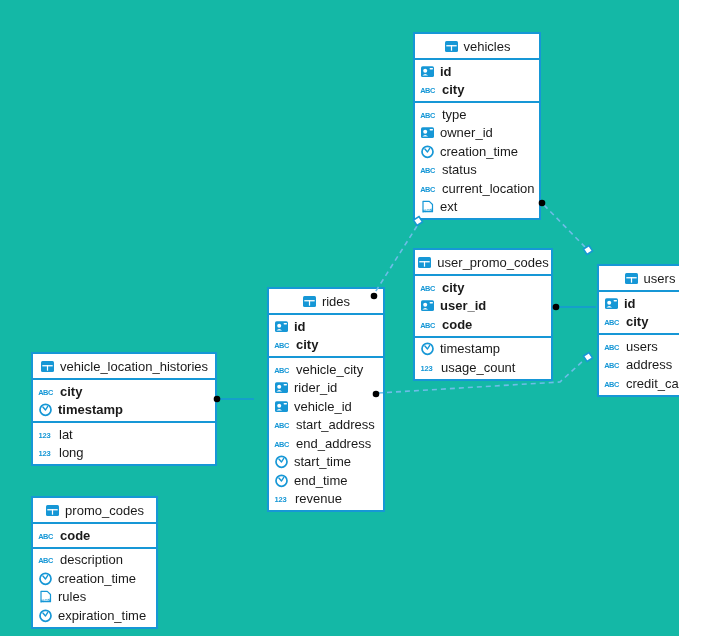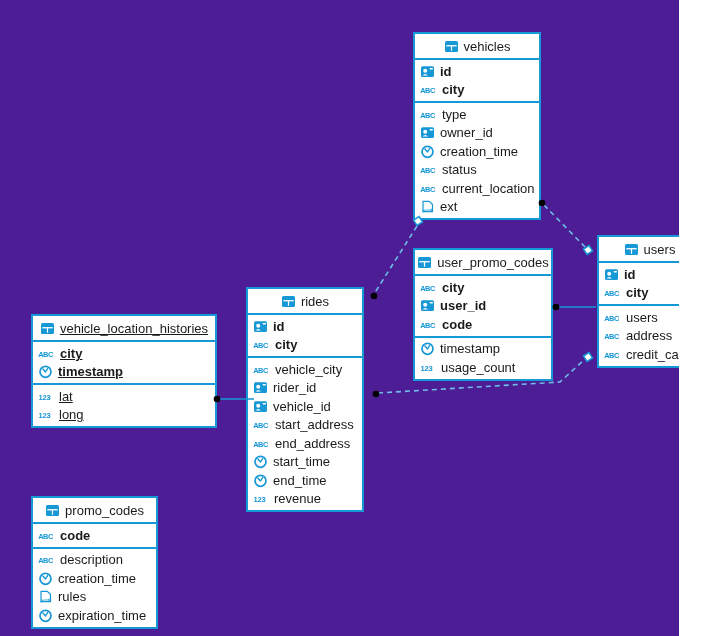--- a/index.html
+++ b/index.html
@@ -1,20 +1,20 @@
 <!DOCTYPE html>
 <html><head>
 <meta charset="utf-8">
 <style>
   html, body { margin: 0; padding: 0; background: #ffffff; }
   #canvas {
     position: relative;
     width: 679px;
     height: 636px;
-    background: #4c1d95;
+    background: #14b8a6;
     overflow: hidden;
     font-family: "Liberation Sans", sans-serif;
   }
   .table-node {
     position: absolute;
     box-sizing: border-box;
     background: #ffffff;
     border: 2px solid #1697d6;
     color: #1a1a1a;
     font-size: 13px;
@@ -195,21 +195,21 @@
           <div class="field-row">
             <span style="display: flex;">
               <svg width="16" height="15" viewBox="0 0 16 15">
                 <text x="0.6" y="10.6" font-family="Liberation Sans, sans-serif" font-size="7.6" font-weight="600" letter-spacing="-0.3" fill="#1697d6">123</text>
               </svg>
             </span>
             <span class="field-label">usage_count</span>
           </div>
         </div>
       </div>
-      <div class="table-node" style="left: 597px; top: 235px; width: 105px;">
+      <div class="table-node" style="left: 597px; top: 264px; width: 105px;">
         <div class="table-header">
           <span style="display: flex;">
             <svg width="15" height="15" viewBox="0 0 15 15">
               <rect x="1" y="2" width="13" height="11" rx="1.5" fill="#1697d6"></rect>
               <rect x="2.3" y="6.1" width="10.4" height="1.3" fill="#fff"></rect>
               <rect x="6.9" y="6.1" width="1.2" height="5.6" fill="#fff"></rect>
             </svg>
           </span>
           <span class="table-name">users</span>
         </div>
@@ -254,21 +254,21 @@
           <div class="field-row">
             <span style="display: flex;">
               <svg width="17" height="15" viewBox="0 0 17 15">
                 <text x="0.2" y="10.6" font-family="Liberation Sans, sans-serif" font-size="7.4" font-weight="bold" letter-spacing="-0.4" fill="#1697d6">ABC</text>
               </svg>
             </span>
             <span class="field-label">credit_card</span>
           </div>
         </div>
       </div>
-      <div class="table-node" style="left: 246px; top: 287px; width: 118px;">
+      <div class="table-node" style="left: 267px; top: 287px; width: 118px;">
         <div class="table-header">
           <span style="display: flex;">
             <svg width="15" height="15" viewBox="0 0 15 15">
               <rect x="1" y="2" width="13" height="11" rx="1.5" fill="#1697d6"></rect>
               <rect x="2.3" y="6.1" width="10.4" height="1.3" fill="#fff"></rect>
               <rect x="6.9" y="6.1" width="1.2" height="5.6" fill="#fff"></rect>
             </svg>
           </span>
           <span class="table-name">rides</span>
         </div>
@@ -361,21 +361,21 @@
           <div class="field-row">
             <span style="display: flex;">
               <svg width="16" height="15" viewBox="0 0 16 15">
                 <text x="0.6" y="10.6" font-family="Liberation Sans, sans-serif" font-size="7.6" font-weight="600" letter-spacing="-0.3" fill="#1697d6">123</text>
               </svg>
             </span>
             <span class="field-label">revenue</span>
           </div>
         </div>
       </div>
-      <div class="table-node" style="left: 31px; top: 314px; width: 186px; text-decoration: underline;">
+      <div class="table-node" style="left: 31px; top: 352px; width: 186px;">
         <div class="table-header">
           <span style="display: flex;">
             <svg width="15" height="15" viewBox="0 0 15 15">
               <rect x="1" y="2" width="13" height="11" rx="1.5" fill="#1697d6"></rect>
               <rect x="2.3" y="6.1" width="10.4" height="1.3" fill="#fff"></rect>
               <rect x="6.9" y="6.1" width="1.2" height="5.6" fill="#fff"></rect>
             </svg>
           </span>
           <span class="table-name">vehicle_location_histories</span>
         </div>

